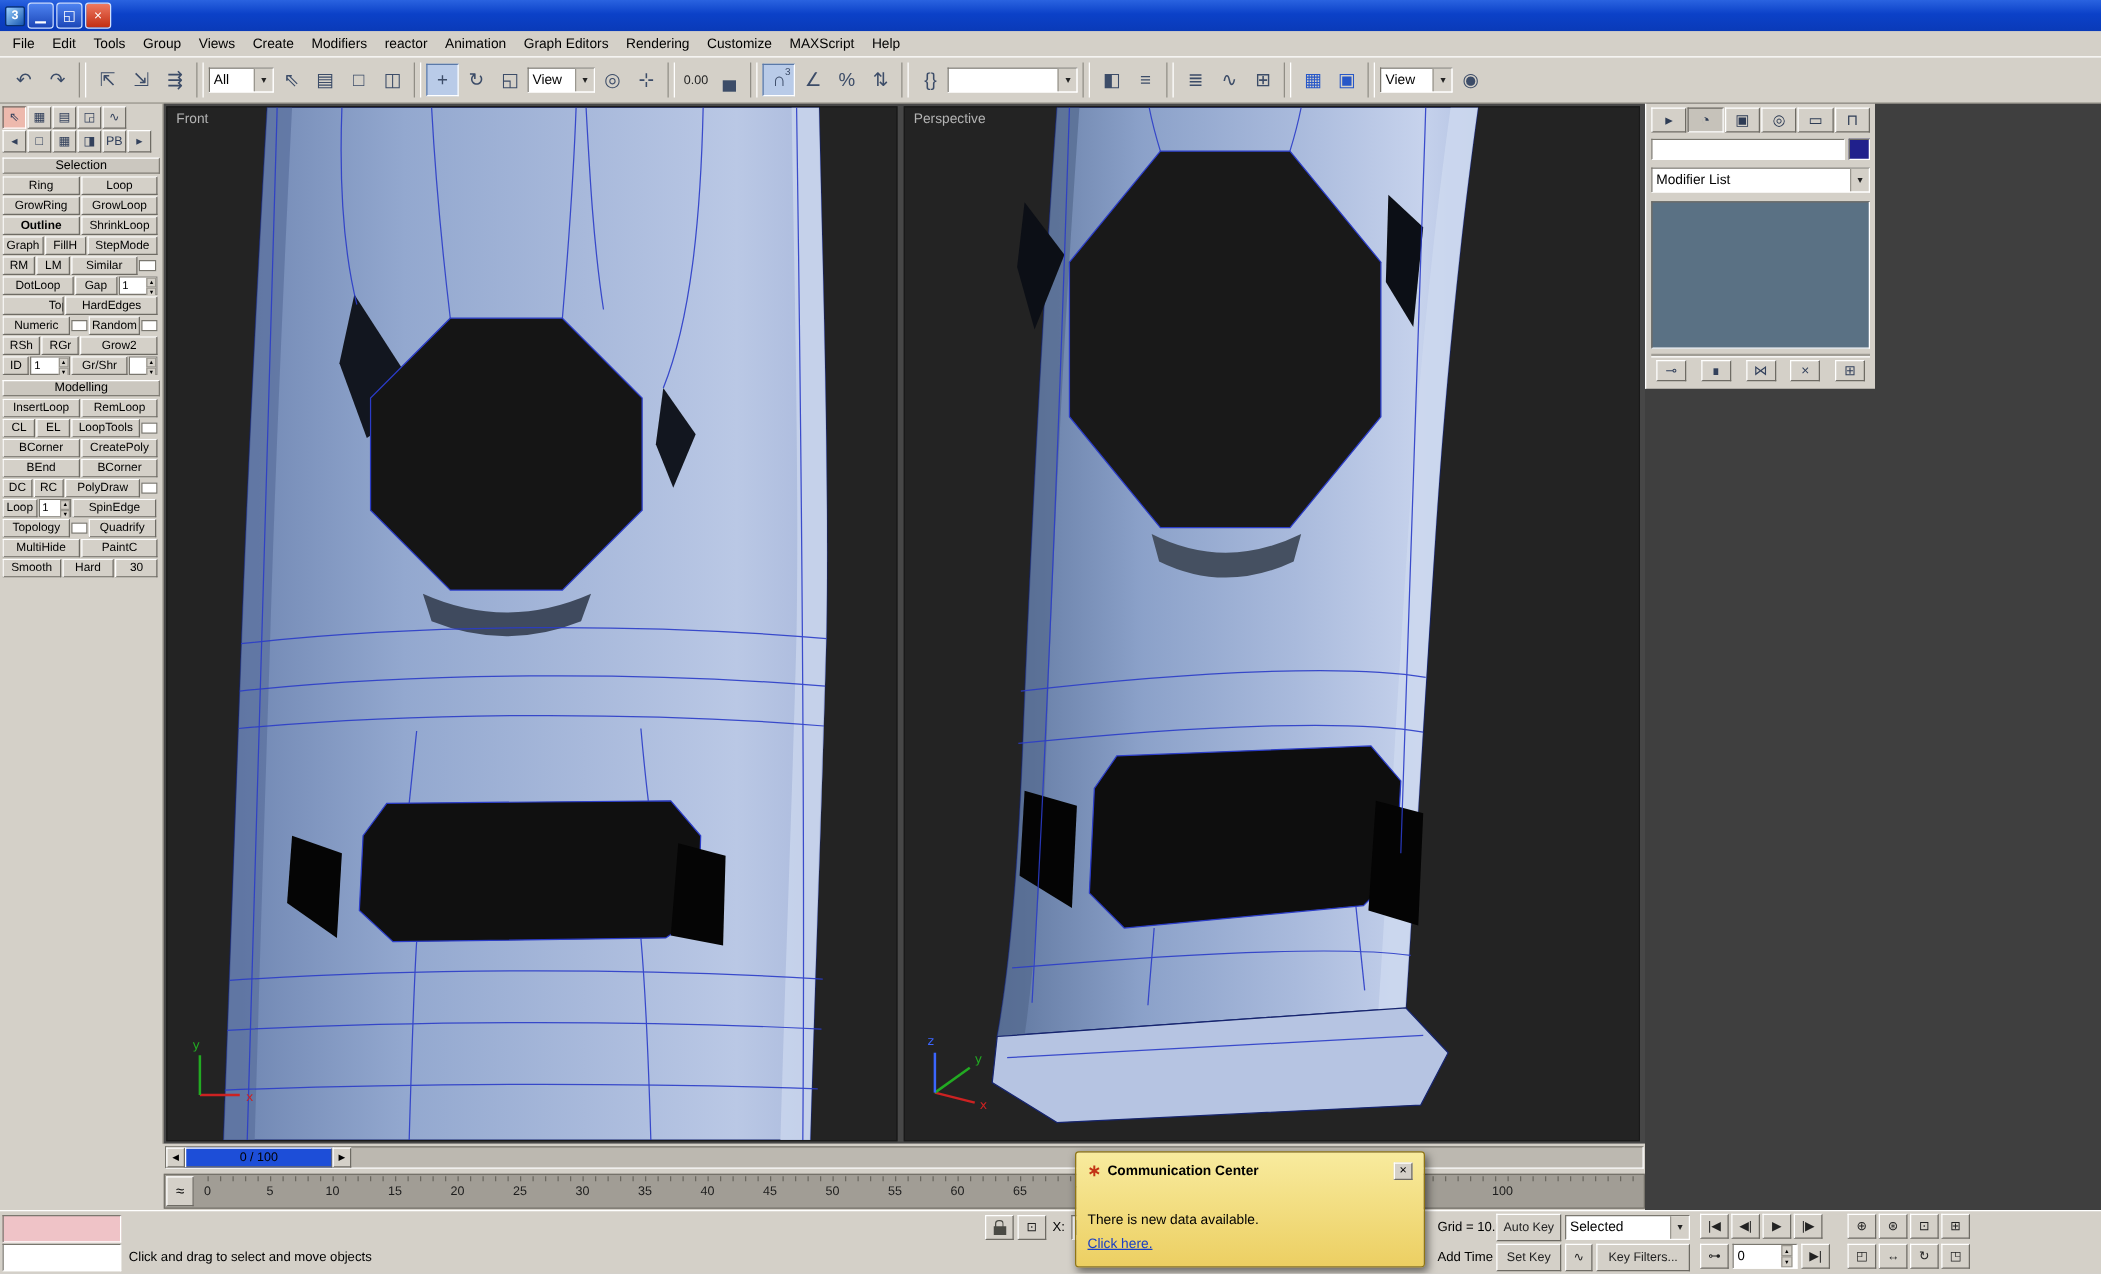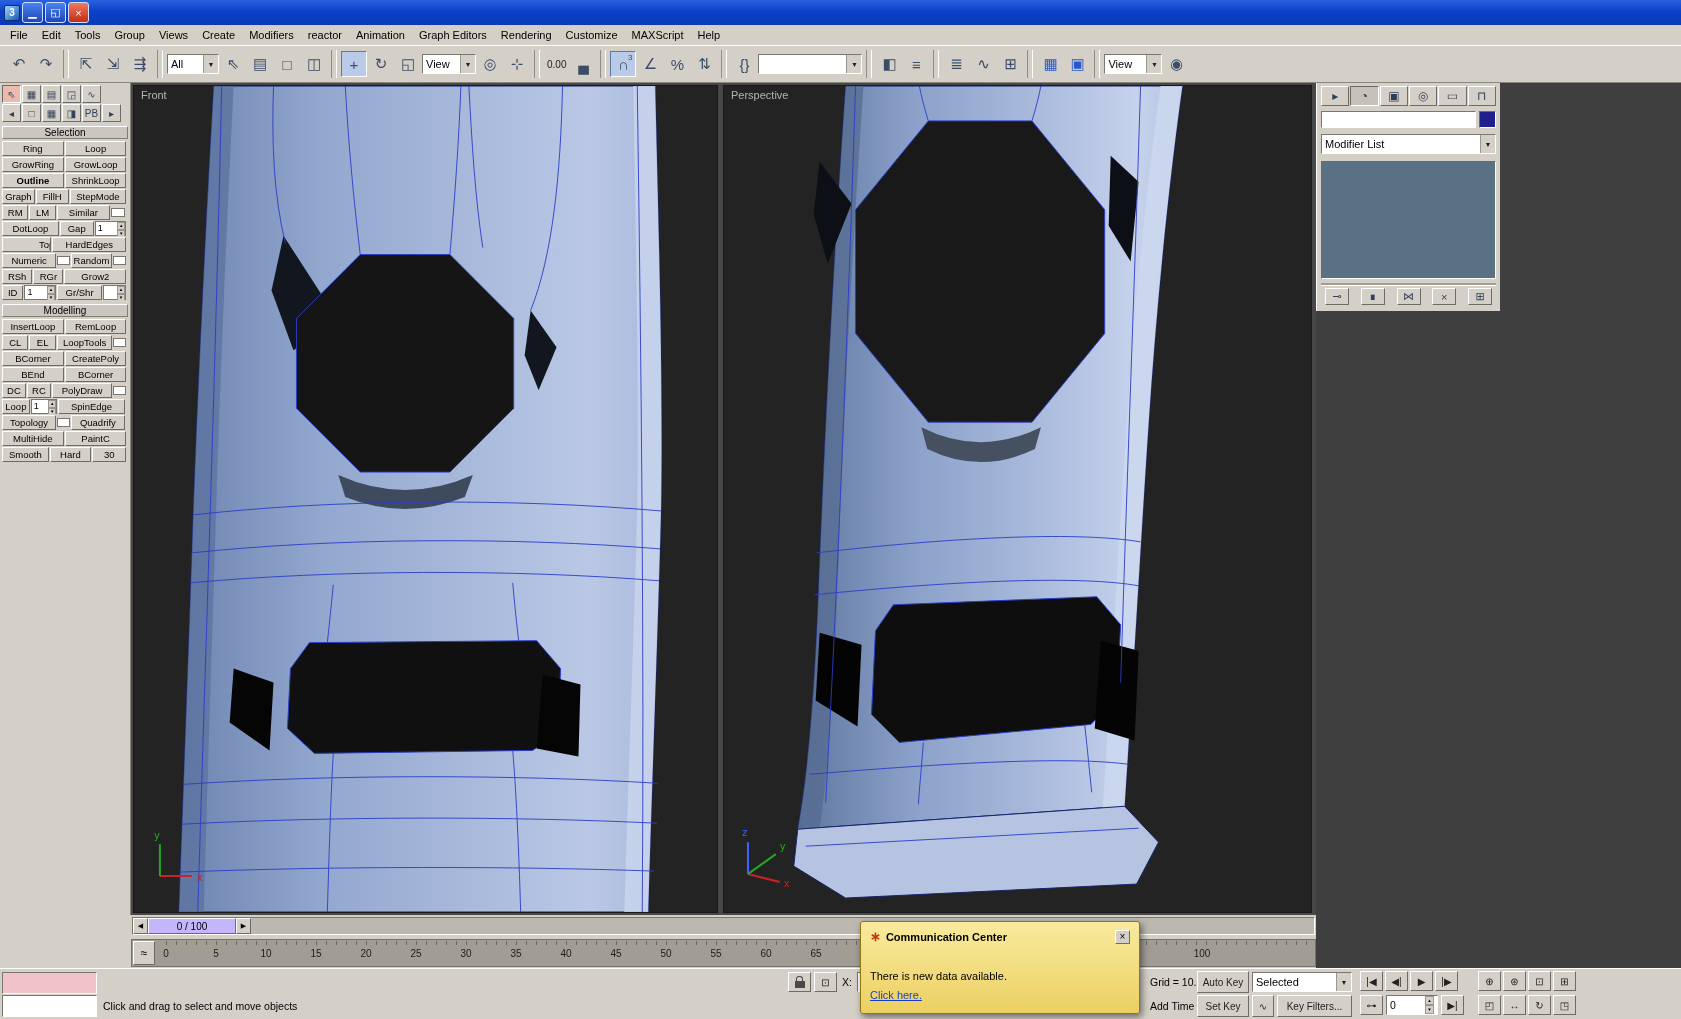--- a/index.html
+++ b/index.html
@@ -59,21 +59,21 @@
 .cp-btn{height:17px;font-size:10px;color:#8d8d82;text-shadow:1px 1px 0 #fafaf5;background:#d4d0c8;border:1px solid;border-color:#fff #6e6b64 #6e6b64 #fff;display:flex;align-items:center;justify-content:center;white-space:nowrap;overflow:hidden}
 .cp-btn.empty{border-color:transparent;background:transparent}
 .stack-box{height:118px;background:#5a7184;border:1px solid;border-color:#6e6b64 #fff #fff #6e6b64;margin-bottom:6px}
 .stack-icons{display:flex;justify-content:space-between;padding:2px 4px 0;border-top:1px solid #fff;box-shadow:0 -2px 0 #a09d95}
 .stack-icon{width:24px;height:17px;display:flex;align-items:center;justify-content:center;font-size:11px;color:#33415c;background:#d4d0c8;border:1px solid;border-color:#fff #6e6b64 #6e6b64 #fff}
 .right-dark{position:absolute;left:1500px;top:83px;width:181px;height:885px;background:#3f3f3f}
 
 .timeslider{position:absolute;left:131px;top:915px;width:1185px;height:22px;background:#d4d0c8;display:flex;align-items:center;padding:1px}
 .ts-track{flex:1;height:18px;background:#bcb8b0;border:1px solid;border-color:#7a776f #fff #fff #7a776f;display:flex;align-items:center}
 .ts-arrow{width:15px;height:16px;display:flex;align-items:center;justify-content:center;font-size:7px;background:#d4d0c8;border:1px solid;border-color:#fff #6e6b64 #6e6b64 #fff;flex:0 0 auto}
-.ts-thumb{width:88px;height:16px;background:#c4b5fd;border:1px solid;border-color:#fff #6e6b64 #6e6b64 #fff;font-size:10px;display:flex;align-items:center;justify-content:center;flex:0 0 auto}
+.ts-thumb{width:118px;height:16px;background:#1d4ed8;border:1px solid;border-color:#fff #6e6b64 #6e6b64 #fff;font-size:10px;display:flex;align-items:center;justify-content:center;flex:0 0 auto}
 .trackbar{position:absolute;left:131px;top:939px;width:1185px;height:28px;background:#a19d95;border:1px solid #75726a}
 .mini-curve-btn{position:absolute;left:1px;top:1px;width:22px;height:24px;display:flex;align-items:center;justify-content:center;font-size:12px;background:#d4d0c8;border:1px solid;border-color:#fff #6e6b64 #6e6b64 #fff;z-index:2}
 .tick{position:absolute;top:1px;width:1px;height:4px;background:#6b6860}
 .tick-label{position:absolute;top:8px;transform:translateX(-50%);font-size:10px;color:#1c1c1c}
 
 .statusbar{position:absolute;left:0;top:968px;width:1681px;height:51px;background:#d4d0c8;border-top:1px solid #fff}
 .statusbar>*{position:absolute}
 .listener-pink{background:#efc3c7;border:1px solid;border-color:#7a776f #fff #fff #7a776f}
 .listener-white{background:#fff;border:1px solid;border-color:#7a776f #fff #fff #7a776f}
 .sb-field{background:#fff;border:1px solid;border-color:#7a776f #fff #fff #7a776f;font-size:10.5px;padding:2px 3px;display:flex;align-items:center;overflow:hidden}

